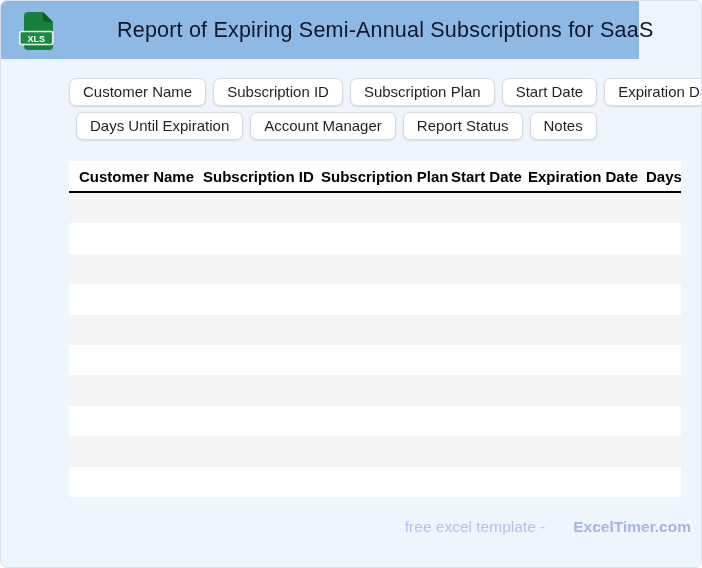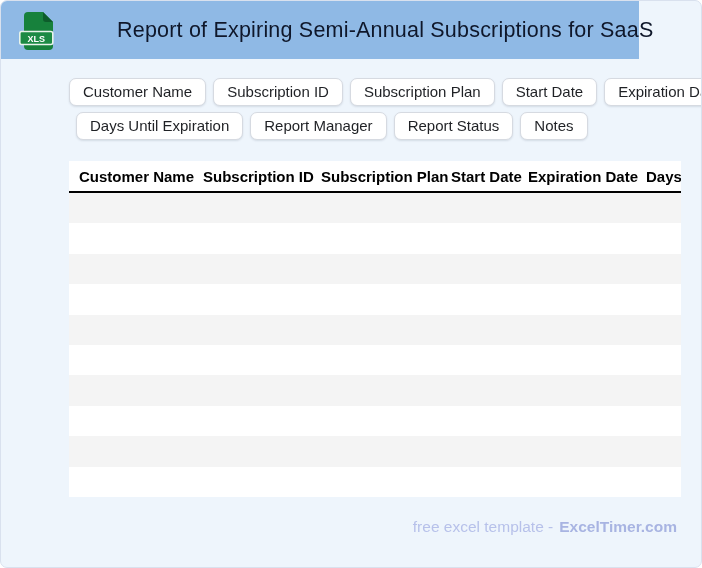--- a/index.html
+++ b/index.html
@@ -50,25 +50,25 @@
   .th:nth-child(3){width:130px;}
   .th:nth-child(4){width:77px;}
   .th:nth-child(5){width:118px;}
   .th:nth-child(6){width:183px;}
   .tbody{width:612px;}
   .trow{height:30.4px;width:612px;}
   .trow:nth-child(odd){background:#f4f4f4;}
   .trow:nth-child(even){background:#ffffff;}
   
   .footer{
-    position:absolute;top:517px;right:24px;font-size:15.5px;
+    position:absolute;top:517px;right:10px;font-size:15.5px;
     display:flex;align-items:baseline;white-space:nowrap;text-align:right;
   }
   .footer .plain{color:#b7c1ea;font-weight:400;}
-  .footer .brand{color:#a8b4e2;font-weight:bold;margin-left:6px;cursor:pointer;}
+  .footer .brand{color:#a8b4e2;font-weight:bold;margin-left:28px;cursor:pointer;}
 </style>
 </head>
 <body>
 
 <div class="card">
 
   <div class="topbar">
     <span class="file-icon">
       <svg width="38" height="40" viewBox="0 0 38 40">
         <path d="M9 1 H24 L34 11 V35 a4 4 0 0 1 -4 4 H9 a4 4 0 0 1 -4 -4 V5 a4 4 0 0 1 4 -4 Z" fill="#17813c"></path>
@@ -82,21 +82,21 @@
 
   <div class="chips-row r1">
     <span class="chip">Customer Name</span>
     <span class="chip">Subscription ID</span>
     <span class="chip">Subscription Plan</span>
     <span class="chip">Start Date</span>
     <span class="chip">Expiration Date</span>
   </div>
   <div class="chips-row r2">
     <span class="chip">Days Until Expiration</span>
-    <span class="chip">Report Manager</span>
+    <span class="chip">Account Manager</span>
     <span class="chip">Report Status</span>
     <span class="chip">Notes</span>
   </div>
 
   <div class="table">
     <div class="thead">
       <span class="th">Customer Name</span>
       <span class="th">Subscription ID</span>
       <span class="th">Subscription Plan</span>
       <span class="th">Start Date</span>

